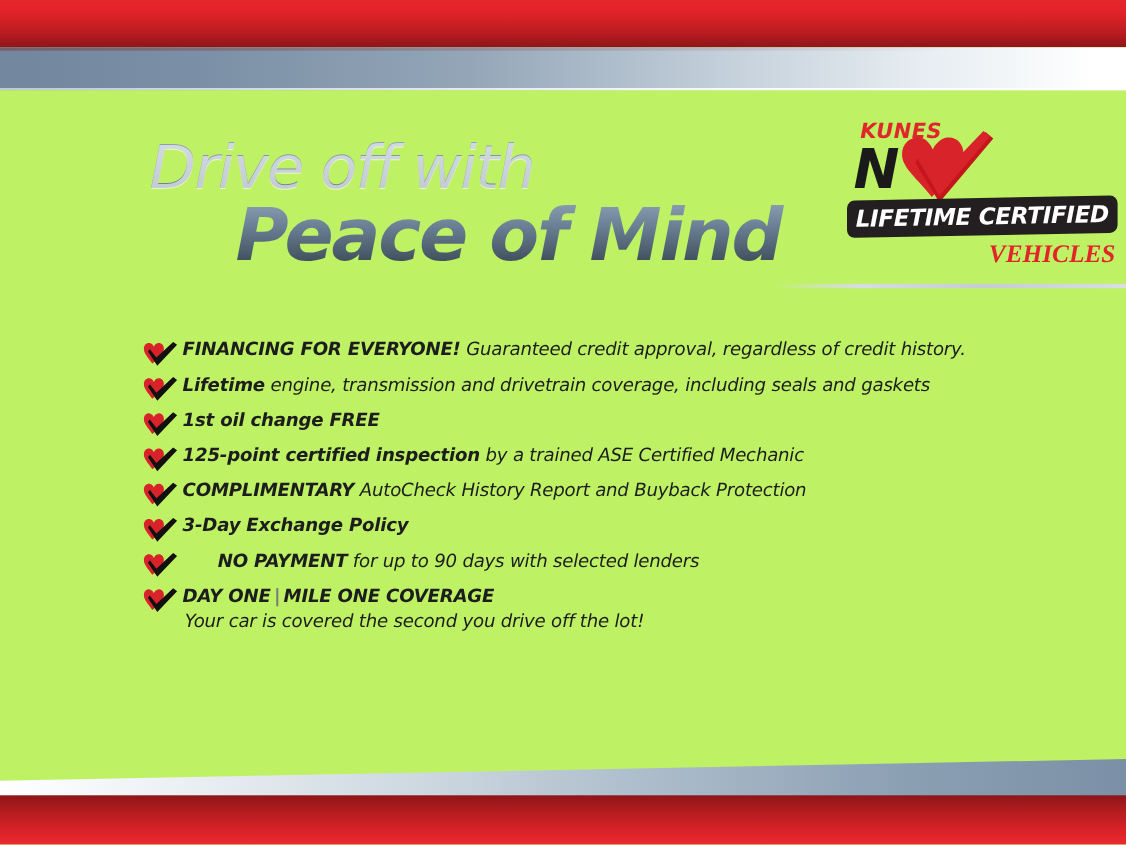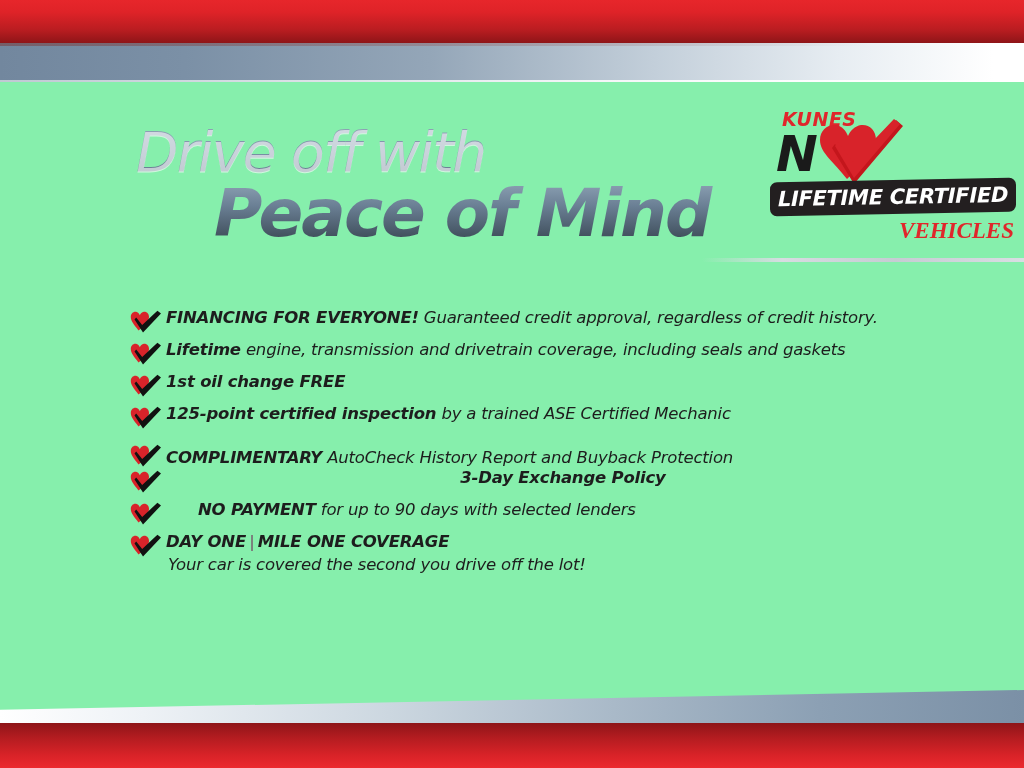--- a/index.html
+++ b/index.html
@@ -9,21 +9,21 @@
     height: 768px;
     overflow: hidden;
     background: #ffffff;
     font-family: "Liberation Sans", sans-serif;
   }
 
   .poster {
     position: relative;
     width: 1024px;
     height: 768px;
-    background: #86efac;
+    background: #bef264;
     overflow: hidden;
   }
 
   
   .band-top-red {
     position: absolute;
     left: 0; top: 0;
     width: 1024px; height: 43px;
     background: linear-gradient(to bottom, #e7262b 0%, #df2328 28%, #bb1d21 68%, #8e1518 100%);
   }
@@ -311,33 +311,33 @@
         <path d="M8.5 20.5 C4 14.5, 0.8 11, 0.8 7 C0.8 3.6, 3.2 1.4, 6 1.8 C7.9 2.1, 9.2 3.6, 9.8 5.2 C10.5 3.6, 11.9 2.1, 13.8 1.8 C16.6 1.4, 19 3.6, 19 7 C19 10.2, 16 13.3, 12.6 17.2 Z" fill="#d8232a"></path>
         <path d="M4.5 9.6 L6.2 7.4 L12.2 15 L27.4 0.8 L31 3.4 L13 22.4 Z" fill="#111111"></path>
       </svg>
       <div class="bullet-body">
         <div class="bullet-text">
           <span class="b">125-point certified inspection</span><span> by a trained ASE Certified Mechanic</span>
         </div>
       </div>
     </div>
 
-    <div class="bullet-row" style="height:32px;align-items:flex-end;">
+    <div class="bullet-row" style="height:32px;">
       <svg class="bullet-icon" viewBox="0 0 32 24">
         <path d="M8.5 20.5 C4 14.5, 0.8 11, 0.8 7 C0.8 3.6, 3.2 1.4, 6 1.8 C7.9 2.1, 9.2 3.6, 9.8 5.2 C10.5 3.6, 11.9 2.1, 13.8 1.8 C16.6 1.4, 19 3.6, 19 7 C19 10.2, 16 13.3, 12.6 17.2 Z" fill="#d8232a"></path>
         <path d="M4.5 9.6 L6.2 7.4 L12.2 15 L27.4 0.8 L31 3.4 L13 22.4 Z" fill="#111111"></path>
       </svg>
       <div class="bullet-body">
         <div class="bullet-text">
           <span class="b">COMPLIMENTARY</span><span> AutoCheck History Report and Buyback Protection</span>
         </div>
       </div>
     </div>
 
-    <div class="bullet-row" style="height:32px;text-align:center;">
+    <div class="bullet-row" style="height:32px;">
       <svg class="bullet-icon" viewBox="0 0 32 24">
         <path d="M8.5 20.5 C4 14.5, 0.8 11, 0.8 7 C0.8 3.6, 3.2 1.4, 6 1.8 C7.9 2.1, 9.2 3.6, 9.8 5.2 C10.5 3.6, 11.9 2.1, 13.8 1.8 C16.6 1.4, 19 3.6, 19 7 C19 10.2, 16 13.3, 12.6 17.2 Z" fill="#d8232a"></path>
         <path d="M4.5 9.6 L6.2 7.4 L12.2 15 L27.4 0.8 L31 3.4 L13 22.4 Z" fill="#111111"></path>
       </svg>
       <div class="bullet-body">
         <div class="bullet-text">
           <span class="b">3-Day Exchange Policy</span><span></span>
         </div>
       </div>
     </div>

